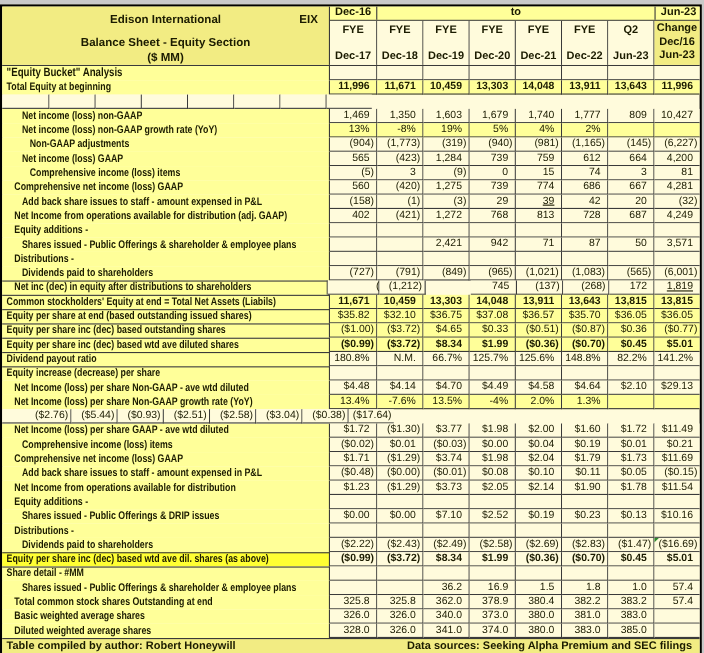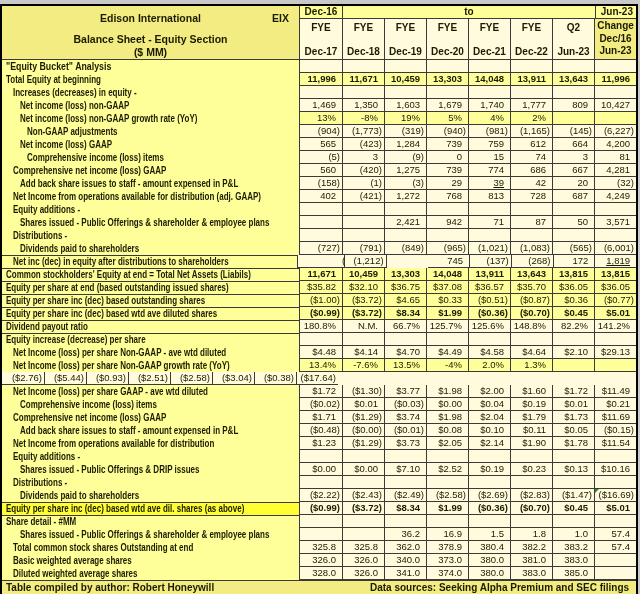--- a/index.html
+++ b/index.html
@@ -150,21 +150,20 @@
         <div class="cell pad-n bold yellow" style="width: 43px;">11,996</div>
         <div class="cell pad-n bold yellow" style="width: 42px;">11,671</div>
         <div class="cell pad-n bold yellow" style="width: 42px;">10,459</div>
         <div class="cell pad-n bold yellow" style="width: 42px;">13,303</div>
         <div class="cell pad-n bold yellow" style="width: 42px;">14,048</div>
         <div class="cell pad-n bold yellow" style="width: 42px;">13,911</div>
         <div class="cell pad-n bold yellow" style="width: 42px;">13,643</div>
         <div class="cell last pad-n bold yellow" style="width: 41px;">11,996</div>
       </div>
       <div class="row">
-        <div class="lbl" style="padding-left: 11px;"><span class="t">Increases (decreases) in equity -</span></div>
         <div class="cell" style="width: 43px;"></div>
         <div class="cell" style="width: 42px;"></div>
         <div class="cell" style="width: 42px;"></div>
         <div class="cell" style="width: 42px;"></div>
         <div class="cell" style="width: 42px;"></div>
         <div class="cell" style="width: 42px;"></div>
         <div class="cell" style="width: 42px;"></div>
         <div class="cell last" style="width: 41px;"></div>
       </div>
       <div class="row">
@@ -392,21 +391,21 @@
         <div class="cell pad-n yellow" style="width: 43px;">13.4%</div>
         <div class="cell pad-n yellow" style="width: 42px;">-7.6%</div>
         <div class="cell pad-n yellow" style="width: 42px;">13.5%</div>
         <div class="cell pad-n yellow" style="width: 42px;">-4%</div>
         <div class="cell pad-n yellow" style="width: 42px;">2.0%</div>
         <div class="cell pad-n yellow" style="width: 42px;">1.3%</div>
         <div class="cell yellow" style="width: 42px;"></div>
         <div class="cell last yellow" style="width: 41px;"></div>
       </div>
       <div class="row">
-        <div class="cell pad-p" style="width: 43px;">($2.76)</div>
+        <div class="cell pad-p" style="width: 63px;">($2.76)</div>
         <div class="cell pad-p" style="width: 42px;">($5.44)</div>
         <div class="cell pad-p" style="width: 42px;">($0.93)</div>
         <div class="cell pad-p" style="width: 42px;">($2.51)</div>
         <div class="cell pad-p" style="width: 42px;">($2.58)</div>
         <div class="cell pad-p" style="width: 42px;">($3.04)</div>
         <div class="cell pad-p" style="width: 42px;">($0.38)</div>
         <div class="cell last pad-p" style="width: 41px;">($17.64)</div>
       </div>
       <div class="row">
         <div class="lbl" style="padding-left: 11px;"><span class="t">Net Income (loss) per share GAAP - ave wtd diluted</span></div>

